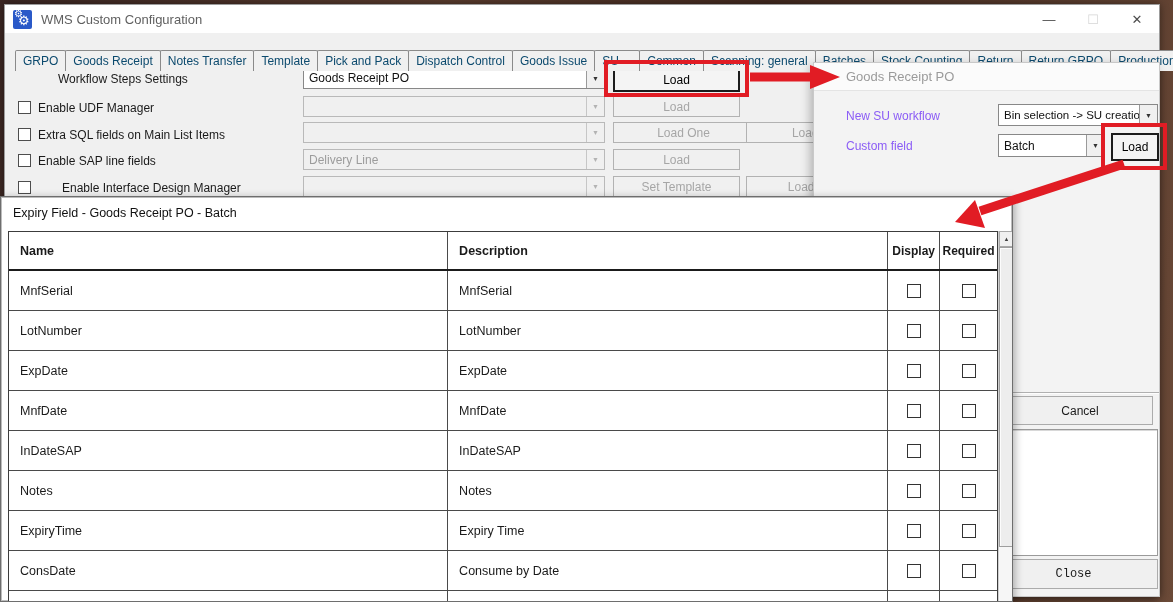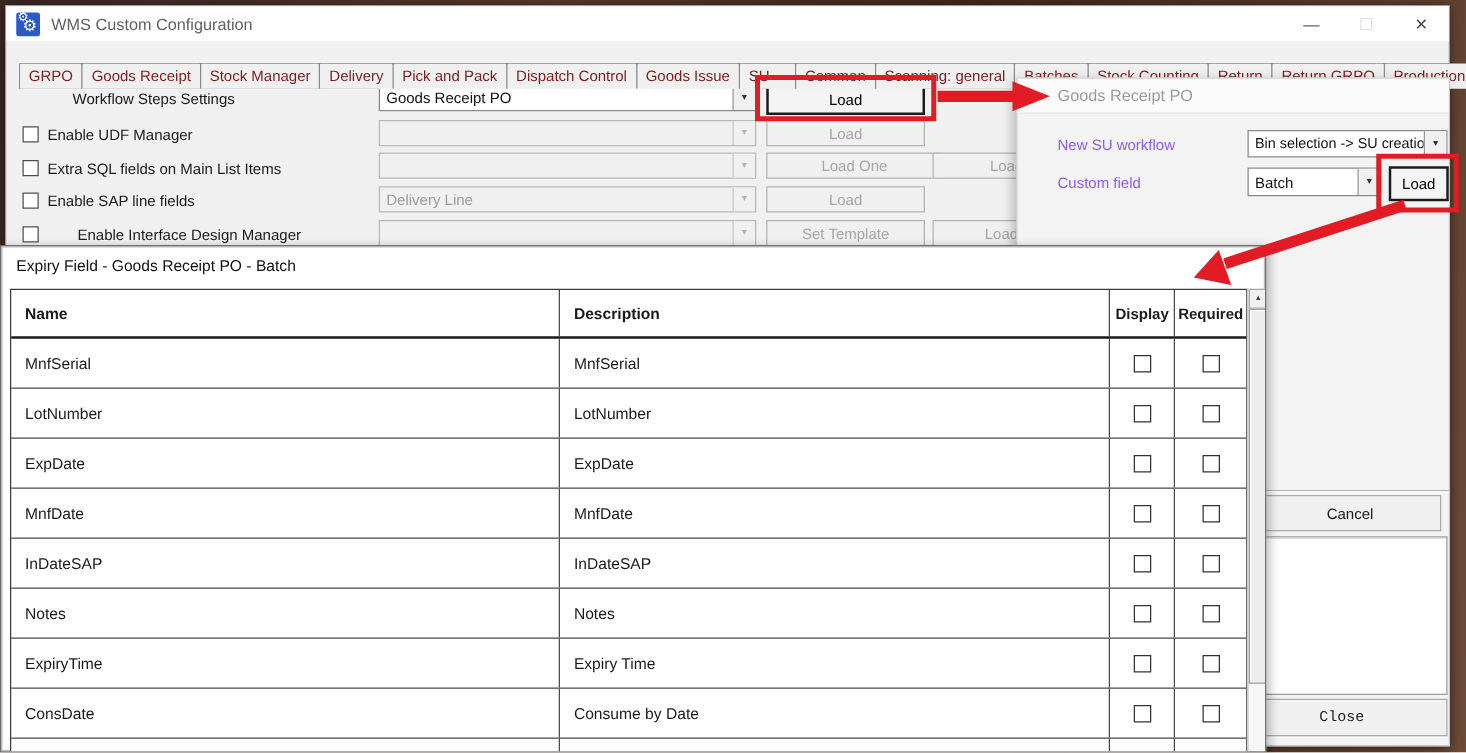--- a/index.html
+++ b/index.html
@@ -19,21 +19,21 @@
   .app-icon .g2 { position:absolute; left:5px; top:3px; font-size:13px; }
   .title-text { margin-left:9px; font-size:13px; color:#5f5f5f; }
   .caption-buttons { position:absolute; right:0; top:0; height:28px; display:flex; }
   .cap-btn { width:44px; height:28px; display:flex; align-items:center; justify-content:center;
              font-size:13px; color:#4d4d4d; }
   .cap-btn.max { color:#d6d6d6; }
 
   
   .tabstrip { position:absolute; left:10px; top:40px; right:8px; height:26px; display:flex; align-items:flex-end; }
   .tabstrip::after { content:""; position:absolute; left:0; right:4px; bottom:0; height:1px; background:#8a8a8a; }
-  .tab { height:21px; padding:3px 7px 0 7px; font-size:12px; color:#7f1d1d; background:#f0f0f0;
+  .tab { height:21px; padding:3px 7px 0 7px; font-size:12px; color:#0c4a6e; background:#f0f0f0;
          border:1px solid #8a8a8a; border-bottom:none; border-radius:2px 2px 0 0; margin-right:-1px;
          white-space:nowrap; position:relative; z-index:1; }
   .tab.tab-su { min-width:46px; }
 
   
   .lbl { position:absolute; font-size:12px; color:#1a1a1a; white-space:nowrap; }
   .chk { position:absolute; width:13px; height:13px; background:#fff; border:1px solid #4d4d4d; }
   .combo { position:absolute; border:1px solid #888; background:#fff; font-size:12px; color:#111;
            display:flex; align-items:center; }
   .combo .val { flex:1; padding-left:5px; overflow:hidden; white-space:nowrap; }
@@ -100,22 +100,22 @@
       <div class="caption-buttons">
         <div class="cap-btn">—</div>
         <div class="cap-btn max">☐</div>
         <div class="cap-btn">✕</div>
       </div>
     </div>
 
     <div class="tabstrip" id="tabstrip">
         <div class="tab tab-grpo">GRPO</div>
         <div class="tab tab-goods-receipt">Goods Receipt</div>
-        <div class="tab tab-stock-transfer">Stock Manager</div>
-        <div class="tab tab-delivery">Delivery</div>
+        <div class="tab tab-stock-transfer">Notes Transfer</div>
+        <div class="tab tab-delivery">Template</div>
         <div class="tab tab-pick-and-pack">Pick and Pack</div>
         <div class="tab tab-dispatch-control">Dispatch Control</div>
         <div class="tab tab-goods-issue">Goods Issue</div>
         <div class="tab tab-su">SU</div>
         <div class="tab tab-common">Common</div>
         <div class="tab tab-scanning-general">Scanning: general</div>
         <div class="tab tab-batches">Batches</div>
         <div class="tab tab-stock-counting">Stock Counting</div>
         <div class="tab tab-return">Return</div>
         <div class="tab tab-return-grpo">Return GRPO</div>

